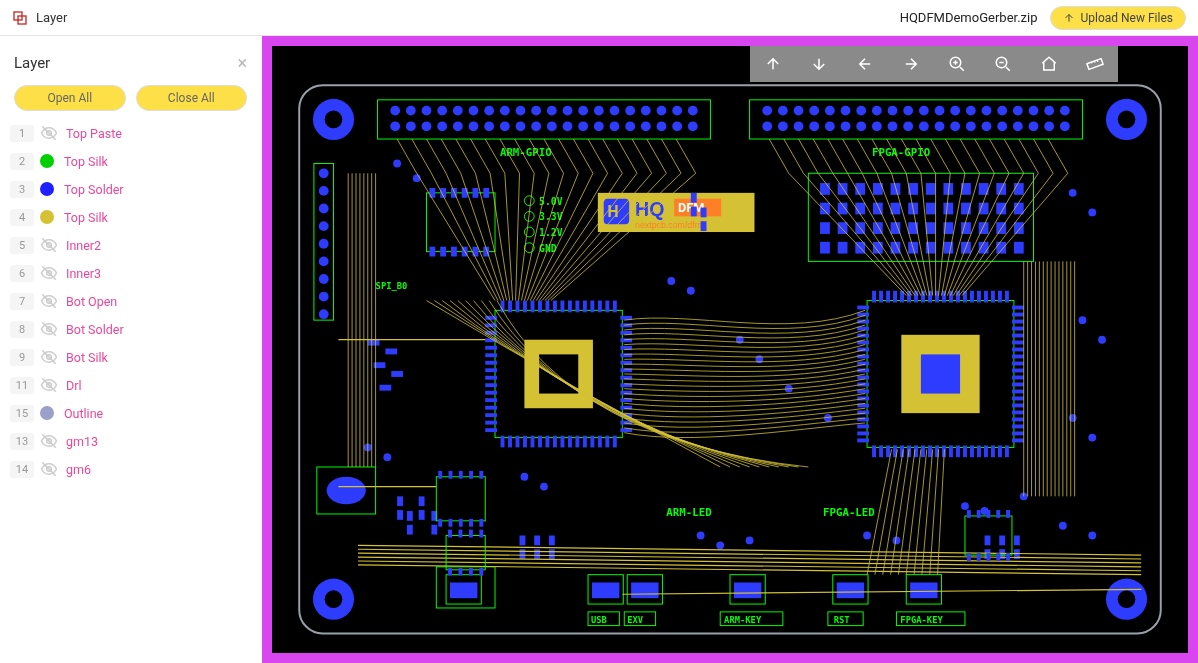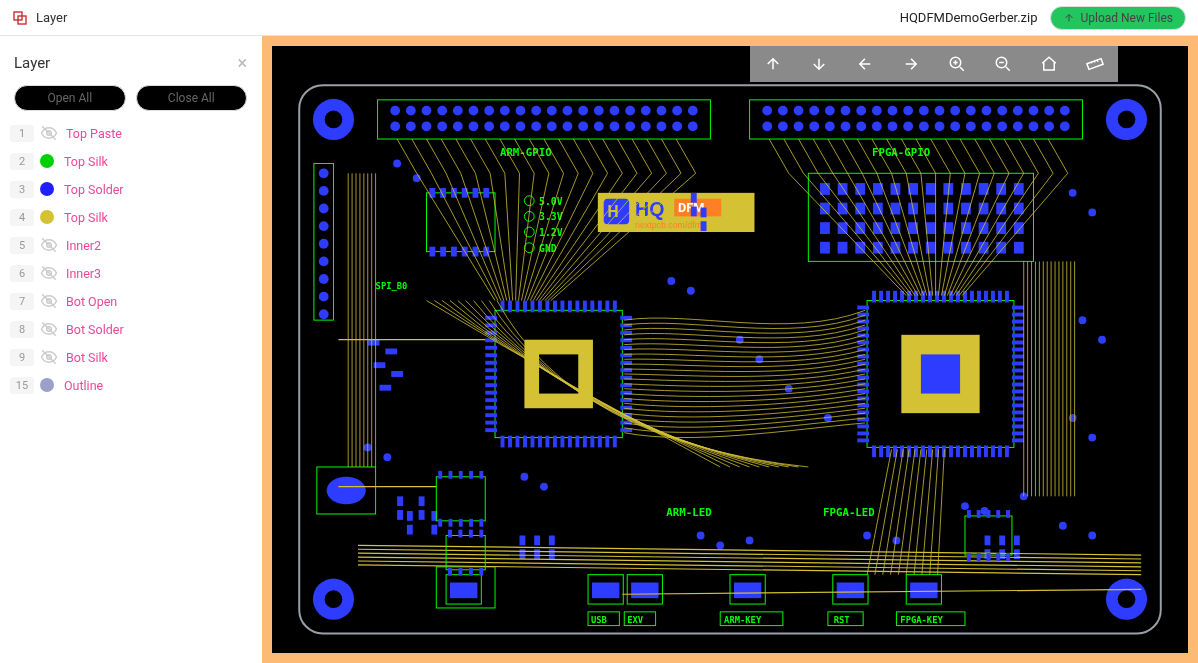--- a/index.html
+++ b/index.html
@@ -5,43 +5,43 @@
 * { margin: 0; padding: 0; box-sizing: border-box; font-family: -apple-system, BlinkMacSystemFont, "Segoe UI", Roboto, Arial, sans-serif; }
 body { width: 1198px; height: 663px; background: #fff; overflow: hidden; position: relative; }
 
 
 .top-bar { height: 36px; border-bottom: 1px solid #e5e5e5; display: flex; align-items: center; padding: 0 12px; justify-content: space-between; }
 .top-left { display: flex; align-items: center; gap: 8px; }
 .layers-icon { width: 16px; height: 16px; color: #c62828; }
 .top-title { font-size: 13px; color: #333; }
 .top-right { display: flex; align-items: center; gap: 12px; }
 .filename { font-size: 13px; color: #222; }
-.upload-btn { font-size: 12px; color: #444; background: #22c55e; border: 1px solid #ddd; border-radius: 14px; padding: 4px 12px; display: flex; align-items: center; gap: 6px; cursor: pointer; }
+.upload-btn { font-size: 12px; color: #444; background: #fde047; border: 1px solid #ddd; border-radius: 14px; padding: 4px 12px; display: flex; align-items: center; gap: 6px; cursor: pointer; }
 .upload-icon { width: 12px; height: 12px; }
 
 
 .main { display: flex; height: calc(100% - 36px); }
 
 
 .side-panel { width: 262px; background: #fff; padding: 10px; border-right: 1px solid transparent; }
 .panel-header { display: flex; justify-content: space-between; align-items: center; padding: 6px 4px 12px 4px; }
 .panel-title { font-size: 15px; color: #333; }
 .close-x { color: #bbb; font-size: 18px; cursor: pointer; }
 .btn-row { display: flex; gap: 10px; margin-bottom: 8px; padding: 0 4px; }
-.pill-btn { flex: 1; font-size: 12px; color: #666; background: #000000; border: 1px solid #ddd; border-radius: 14px; padding: 5px 0; text-align: center; cursor: pointer; }
+.pill-btn { flex: 1; font-size: 12px; color: #666; background: #fde047; border: 1px solid #ddd; border-radius: 14px; padding: 5px 0; text-align: center; cursor: pointer; }
 
 .layer-list { }
 .layer-row { display: flex; align-items: center; height: 28px; }
 .layer-num { width: 24px; text-align: center; font-size: 11px; color: #999; background: #f5f5f5; border-radius: 3px; margin-right: 6px; padding: 2px 0; }
 .eye-off { width: 18px; height: 18px; margin-right: 8px; color: #ccc; }
 .swatch { width: 14px; height: 14px; border-radius: 50%; margin-right: 10px; flex-shrink: 0; }
 .layer-name { font-size: 12.5px; color: #ec4899; }
 
 
-.viewer { flex: 1; background: #fdba74; position: relative; padding: 10px; }
+.viewer { flex: 1; background: #d946ef; position: relative; padding: 10px; }
 .pcb-canvas { width: 100%; height: 100%; background: #000; position: relative; overflow: hidden; }
 
 
 .view-toolbar { position: absolute; top: 10px; right: 80px; background: #8a8a8a; display: flex; height: 36px; z-index: 10; }
 .tool-btn { width: 46px; height: 36px; display: flex; align-items: center; justify-content: center; cursor: pointer; color: #fff; font-size: 16px; }
 .tool-btn svg { width: 18px; height: 18px; stroke: #fff; fill: none; stroke-width: 2; }
 
 
 .pcb-svg { width: 100%; height: 100%; display: block; }
 
@@ -155,23 +155,50 @@
         <div class="layer-row">
           <span class="layer-num">9</span>
           <svg class="eye-off" viewBox="0 0 24 24" fill="none" stroke="currentColor" stroke-width="2">
             <path d="M2 12s3.5-7 10-7 10 7 10 7-3.5 7-10 7-10-7-10-7z"></path>
             <circle cx="12" cy="12" r="3"></circle>
             <line x1="3" y1="3" x2="21" y2="21"></line>
           </svg>
           <span class="layer-name">Bot Silk</span>
         </div>
         <div class="layer-row">
+          <span class="layer-num">11</span>
+          <svg class="eye-off" viewBox="0 0 24 24" fill="none" stroke="currentColor" stroke-width="2">
+            <path d="M2 12s3.5-7 10-7 10 7 10 7-3.5 7-10 7-10-7-10-7z"></path>
+            <circle cx="12" cy="12" r="3"></circle>
+            <line x1="3" y1="3" x2="21" y2="21"></line>
+          </svg>
+          <span class="layer-name">Drl</span>
+        </div>
+        <div class="layer-row">
           <span class="layer-num">15</span>
           <span class="swatch" style="background:#9aa0c8"></span>
           <span class="layer-name">Outline</span>
+        </div>
+        <div class="layer-row">
+          <span class="layer-num">13</span>
+          <svg class="eye-off" viewBox="0 0 24 24" fill="none" stroke="currentColor" stroke-width="2">
+            <path d="M2 12s3.5-7 10-7 10 7 10 7-3.5 7-10 7-10-7-10-7z"></path>
+            <circle cx="12" cy="12" r="3"></circle>
+            <line x1="3" y1="3" x2="21" y2="21"></line>
+          </svg>
+          <span class="layer-name">gm13</span>
+        </div>
+        <div class="layer-row">
+          <span class="layer-num">14</span>
+          <svg class="eye-off" viewBox="0 0 24 24" fill="none" stroke="currentColor" stroke-width="2">
+            <path d="M2 12s3.5-7 10-7 10 7 10 7-3.5 7-10 7-10-7-10-7z"></path>
+            <circle cx="12" cy="12" r="3"></circle>
+            <line x1="3" y1="3" x2="21" y2="21"></line>
+          </svg>
+          <span class="layer-name">gm6</span>
         </div>
       </div>
   </div>
 
   <div class="viewer">
 
     <div class="view-toolbar">
       <div class="tool-btn">
           <svg viewBox="0 0 24 24">
             <path d="M12 19V5M5 12l7-7 7 7"></path>

